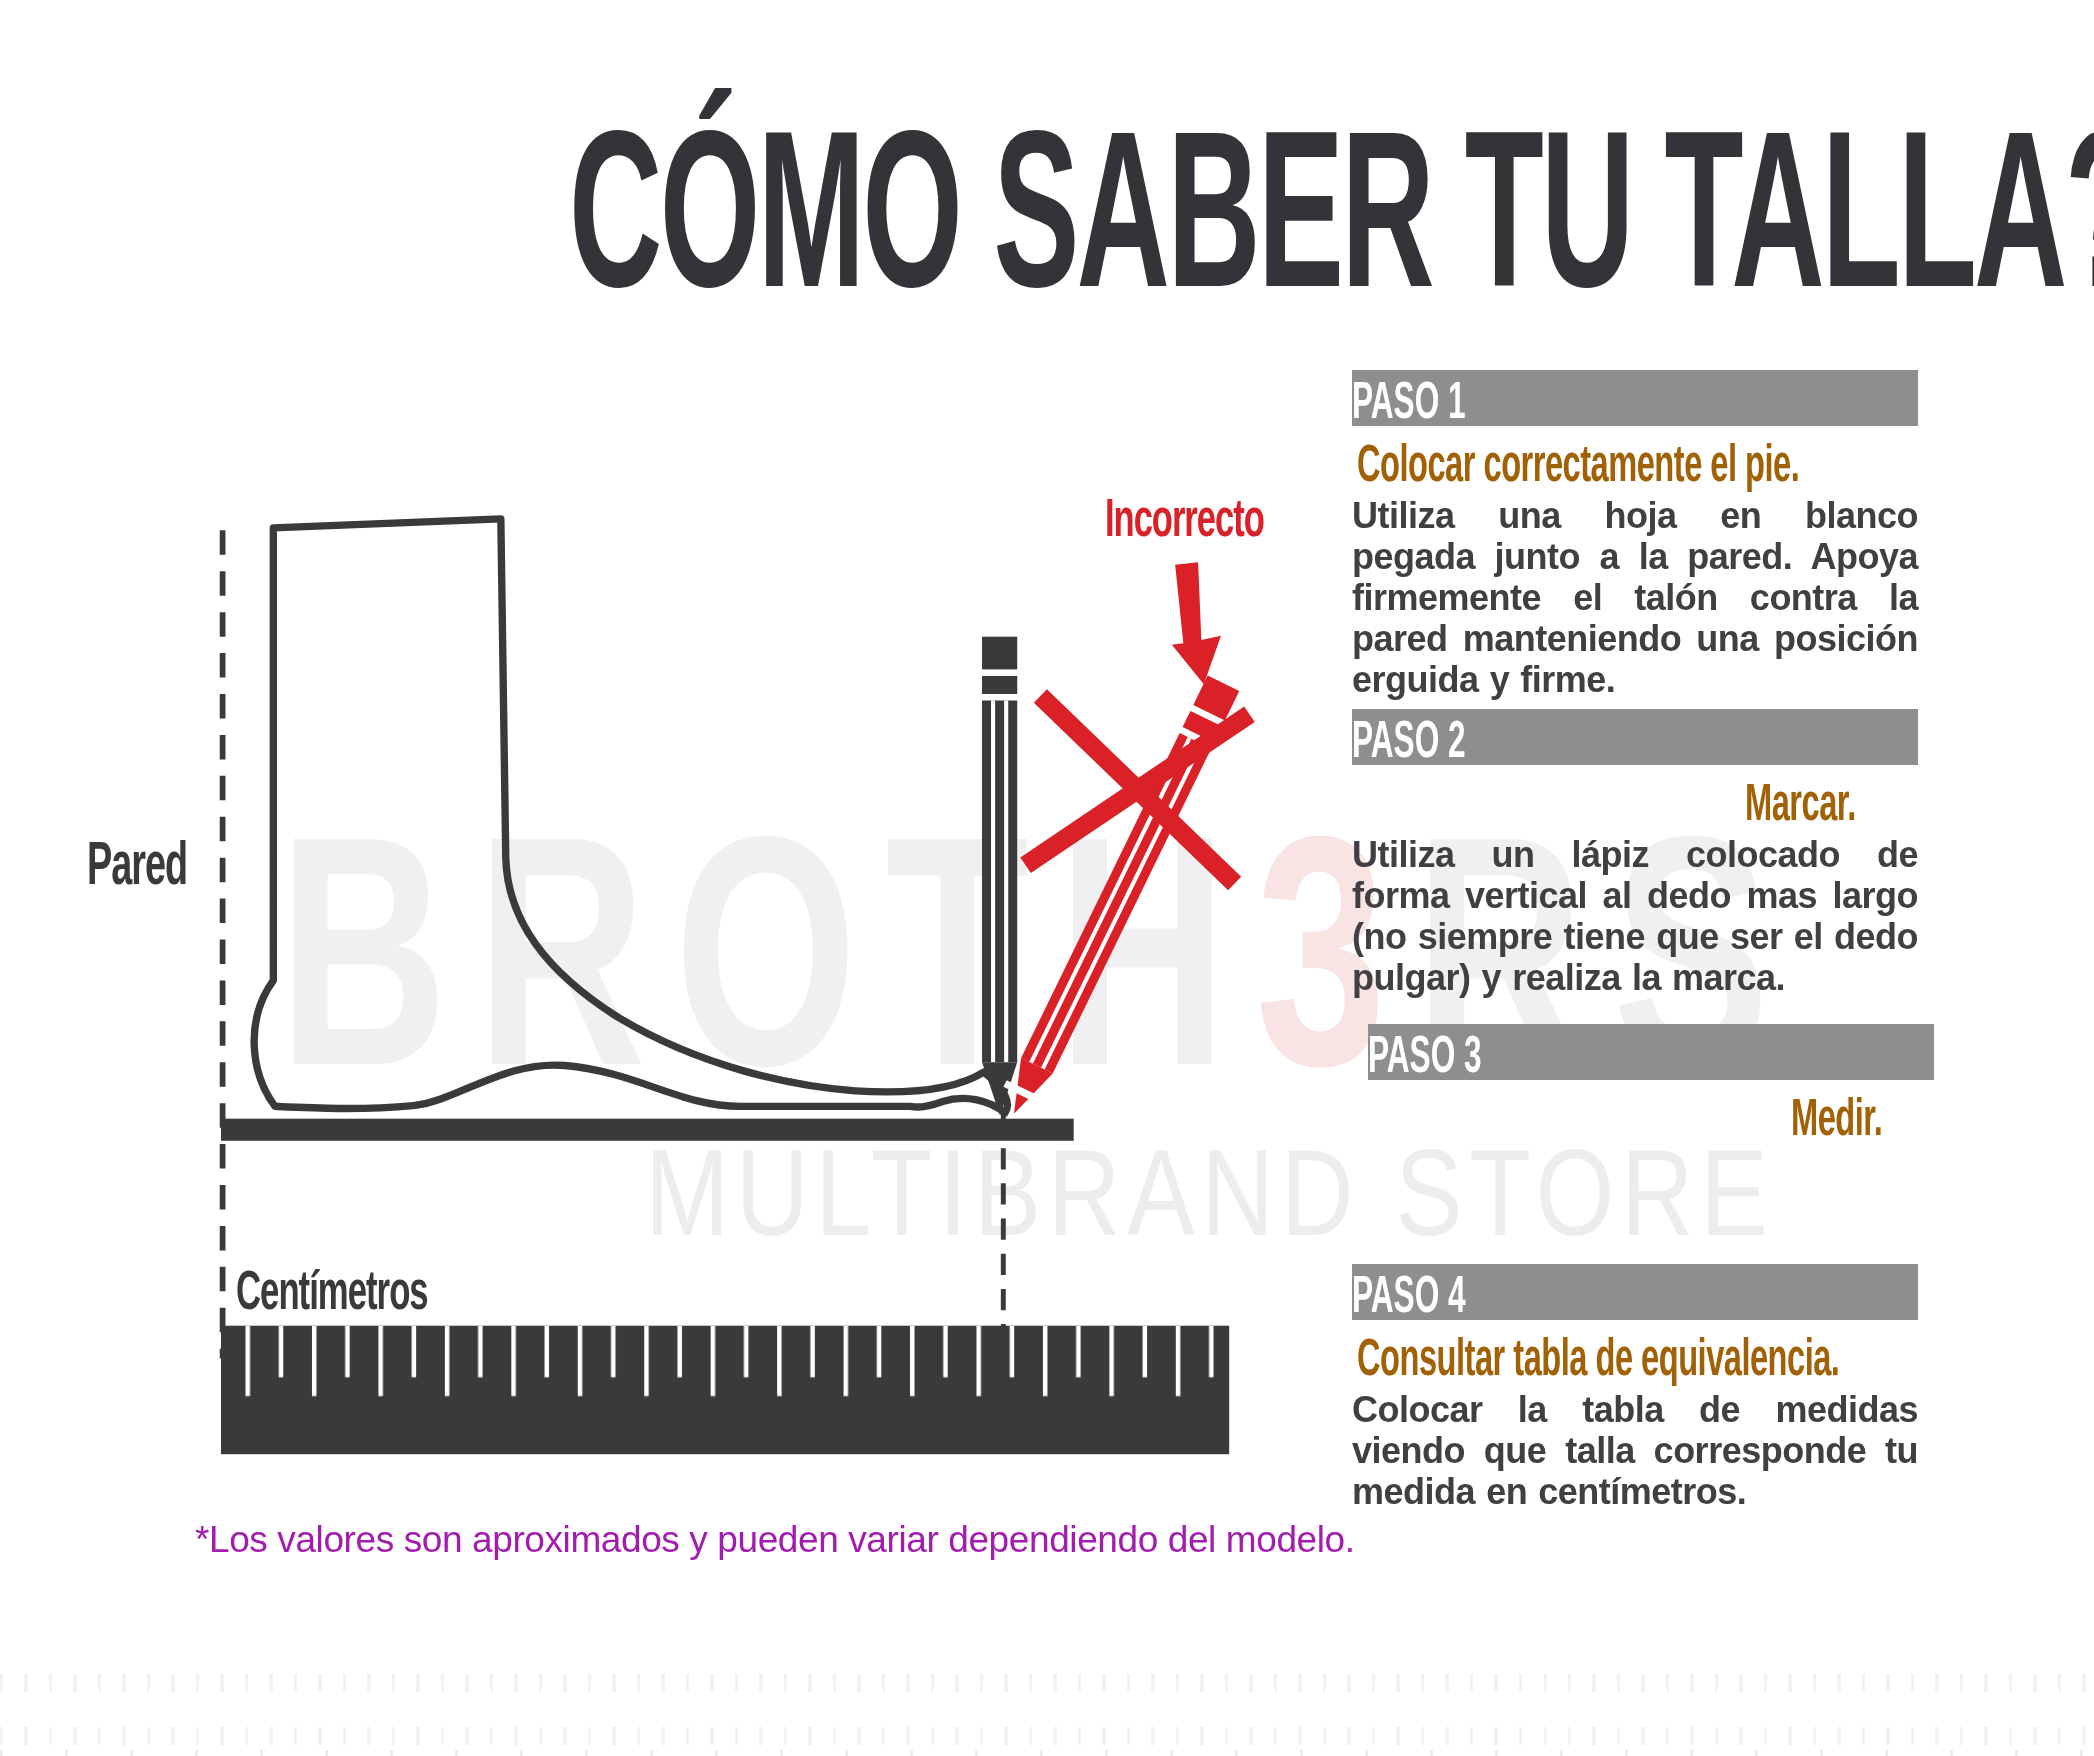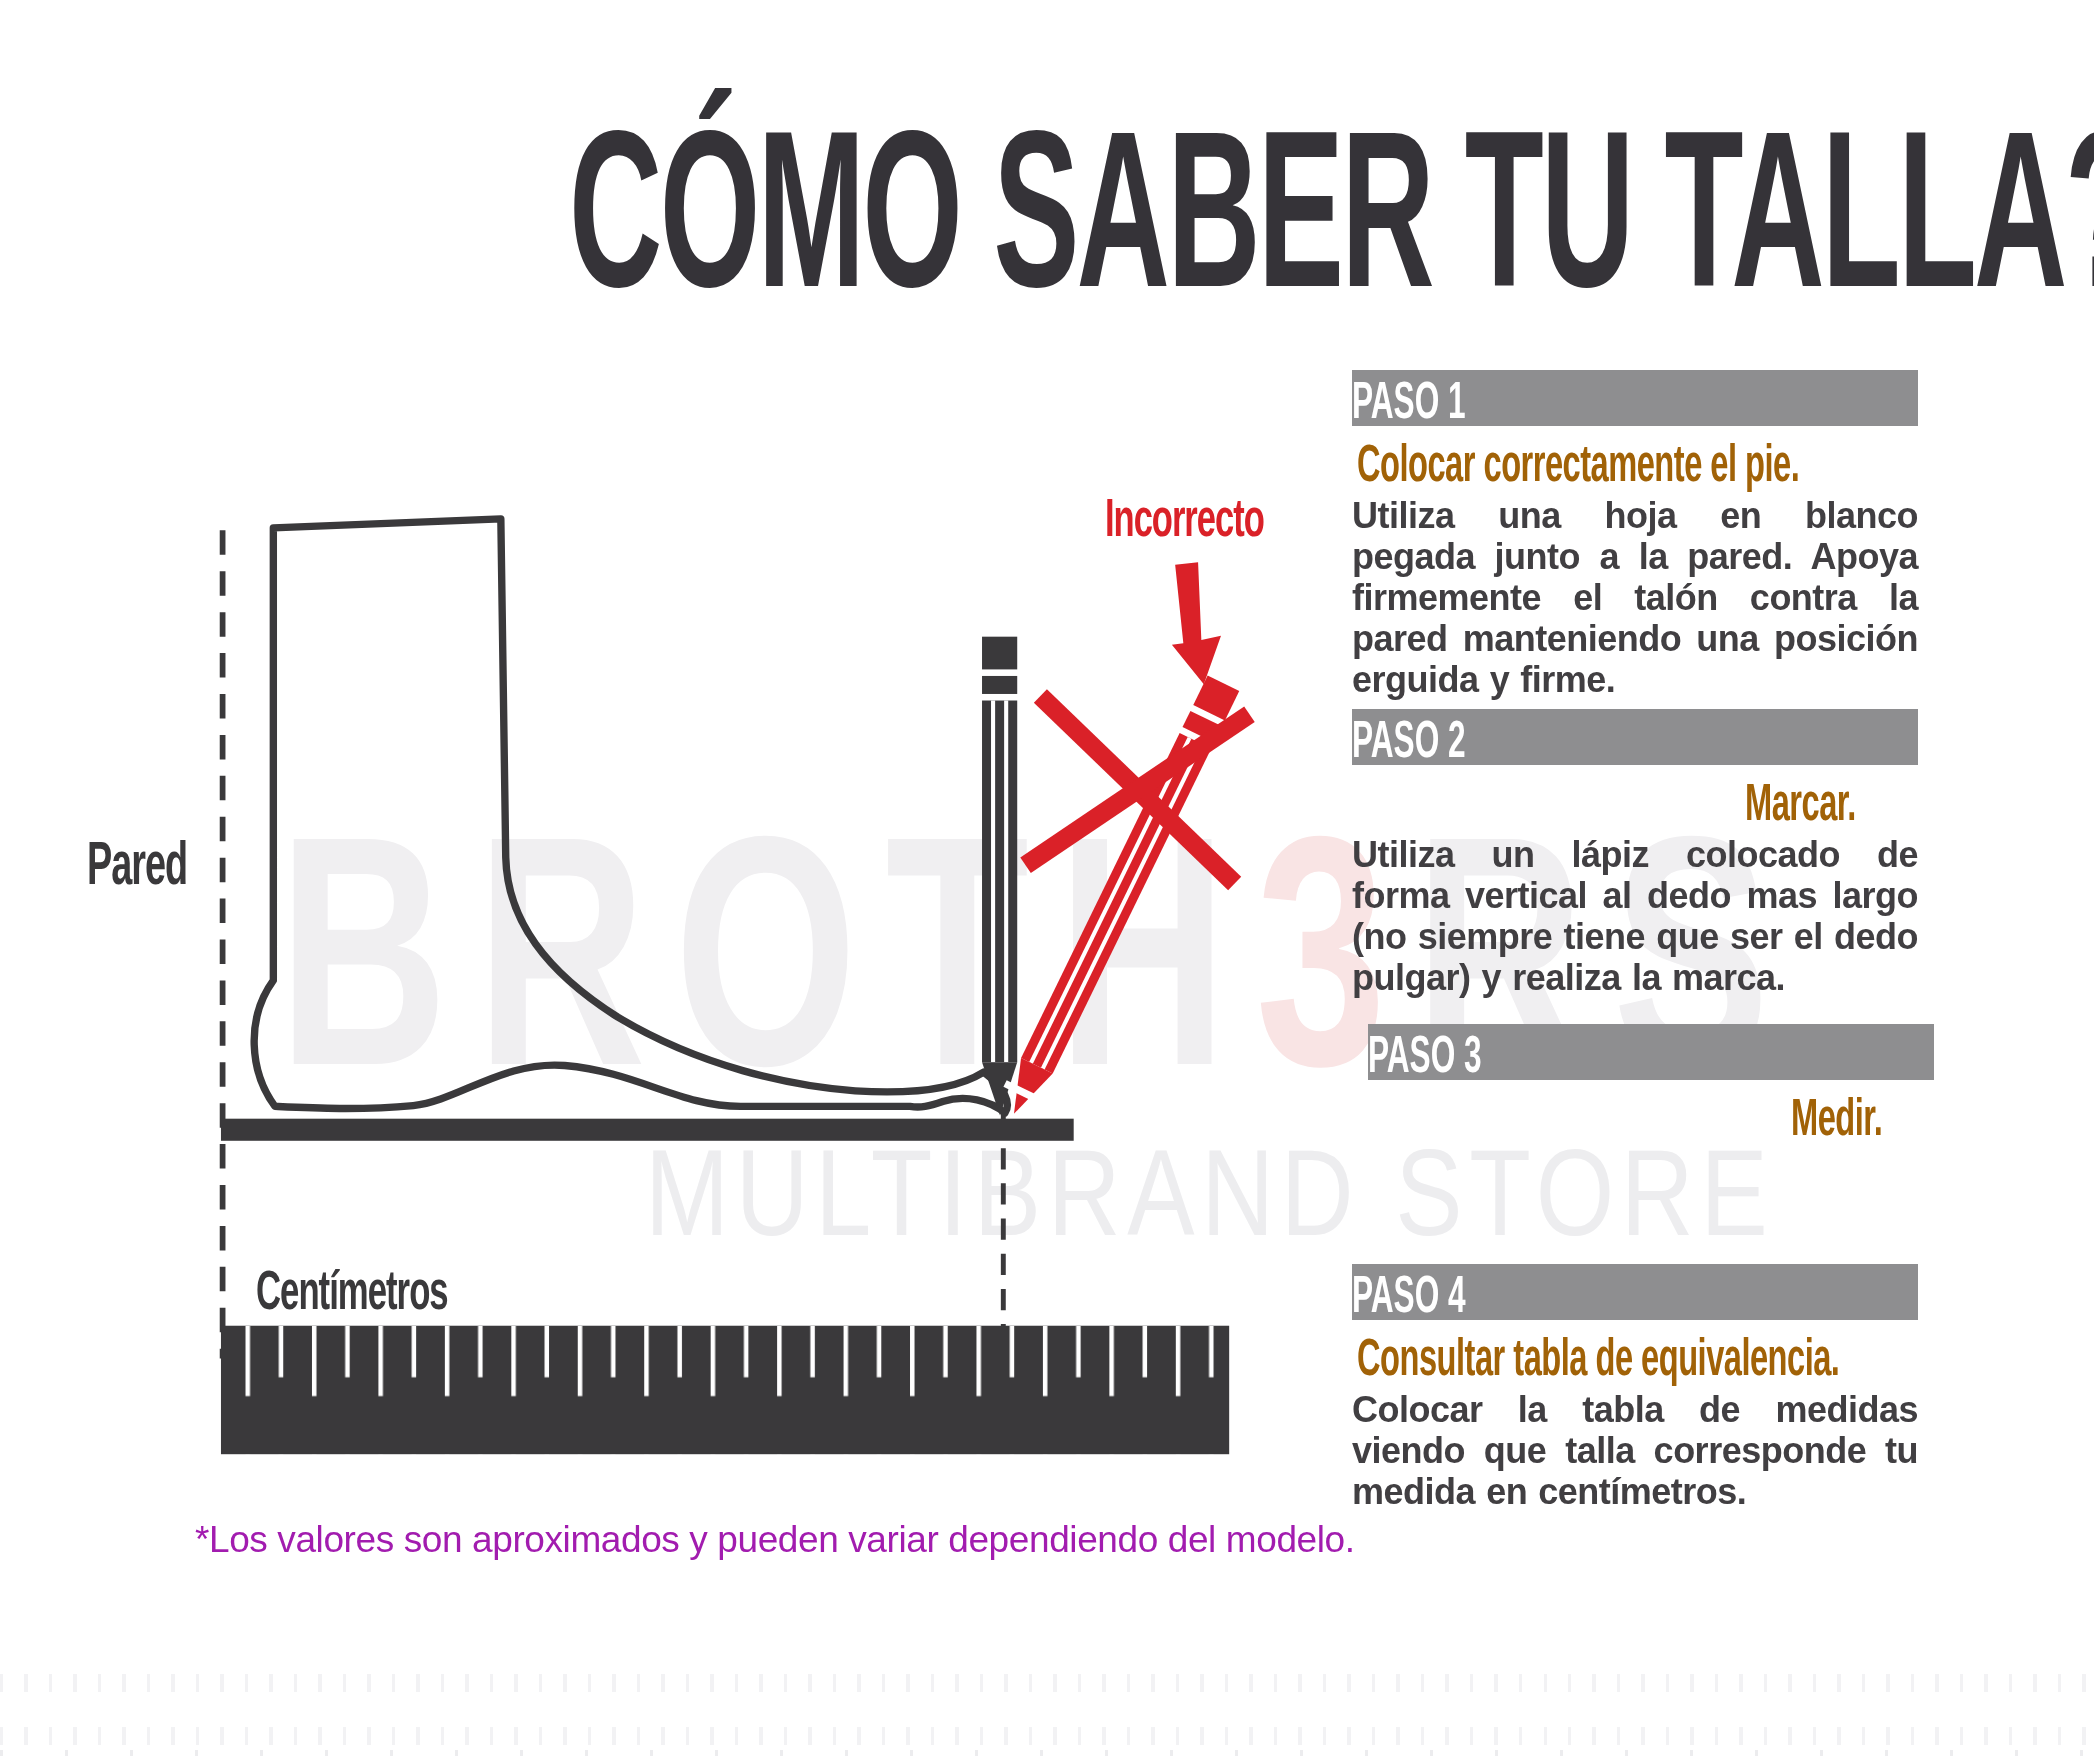--- a/index.html
+++ b/index.html
@@ -56,21 +56,21 @@
     font-size:123px;font-weight:400;line-height:1;
     letter-spacing:8.2px;color:var(--wm2);
     transform:scaleX(.82);transform-origin:left top;
     white-space:nowrap;
   }
   
   .lbl-pared{left:87px;top:828px;font-size:61px;text-decoration:underline;}
   .lbl-pared .cond{transform:scaleX(.62);}
   .lbl-incorrecto{left:1105px;top:486px;font-size:54px;color:var(--red);}
   .lbl-incorrecto .cond{transform:scaleX(.64);color:var(--red);}
-  .lbl-cm{left:236px;top:1257px;font-size:56px;margin-left:20px;}
+  .lbl-cm{left:236px;top:1257px;font-size:56px;}
   .lbl-cm .cond{transform:scaleX(.62);}
   
   .step{left:1352px;width:566px;}
   .step-bar{
     height:56px;background:var(--bar);
     padding-left:0;line-height:61px;
     color:#ffffff;font-size:51px;
   }
   .step-bar .cond{transform:scaleX(.62);color:#fff;letter-spacing:0;}
   .step-sub{

